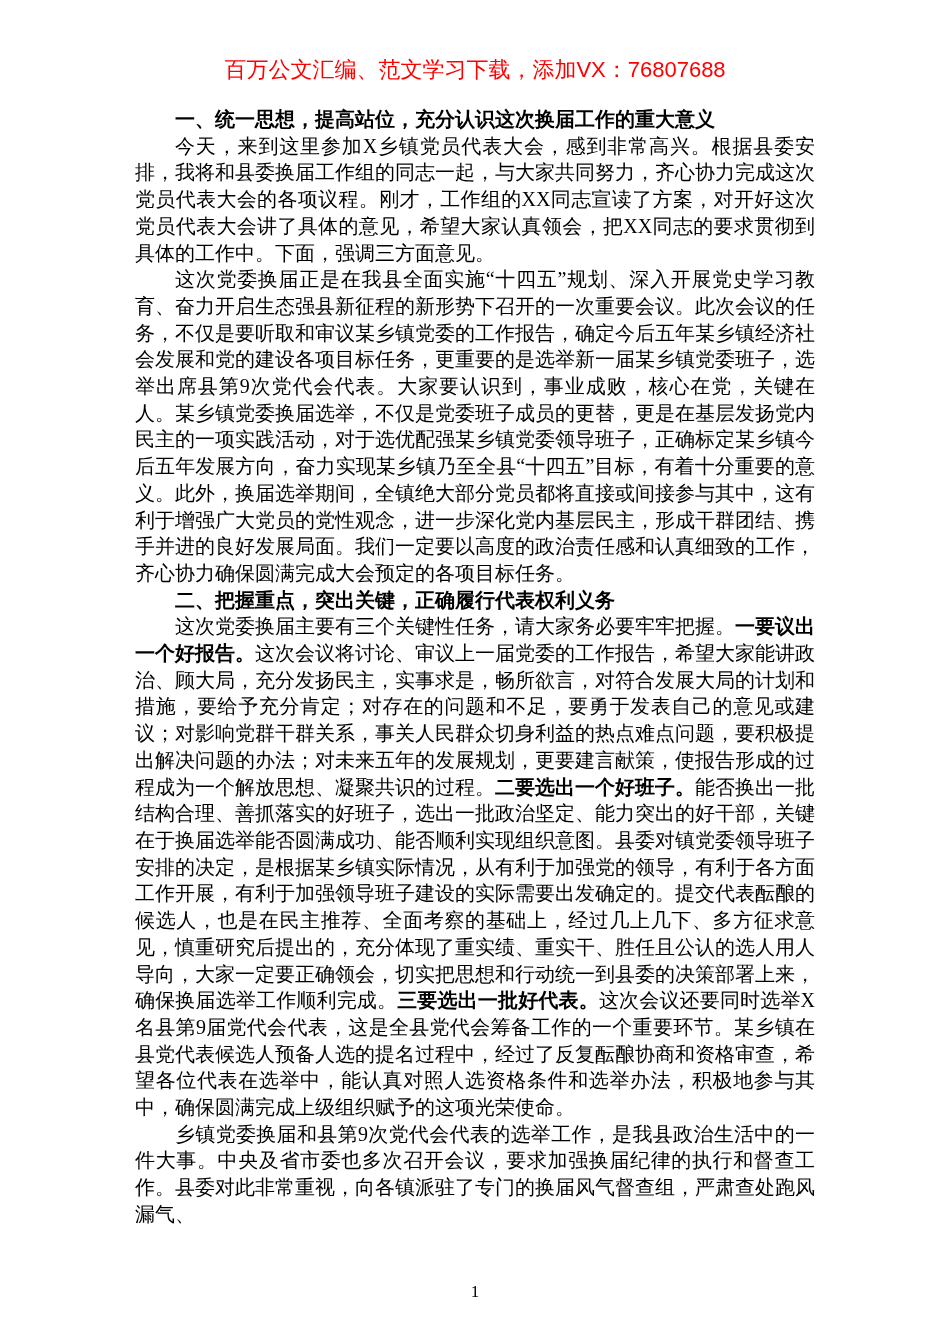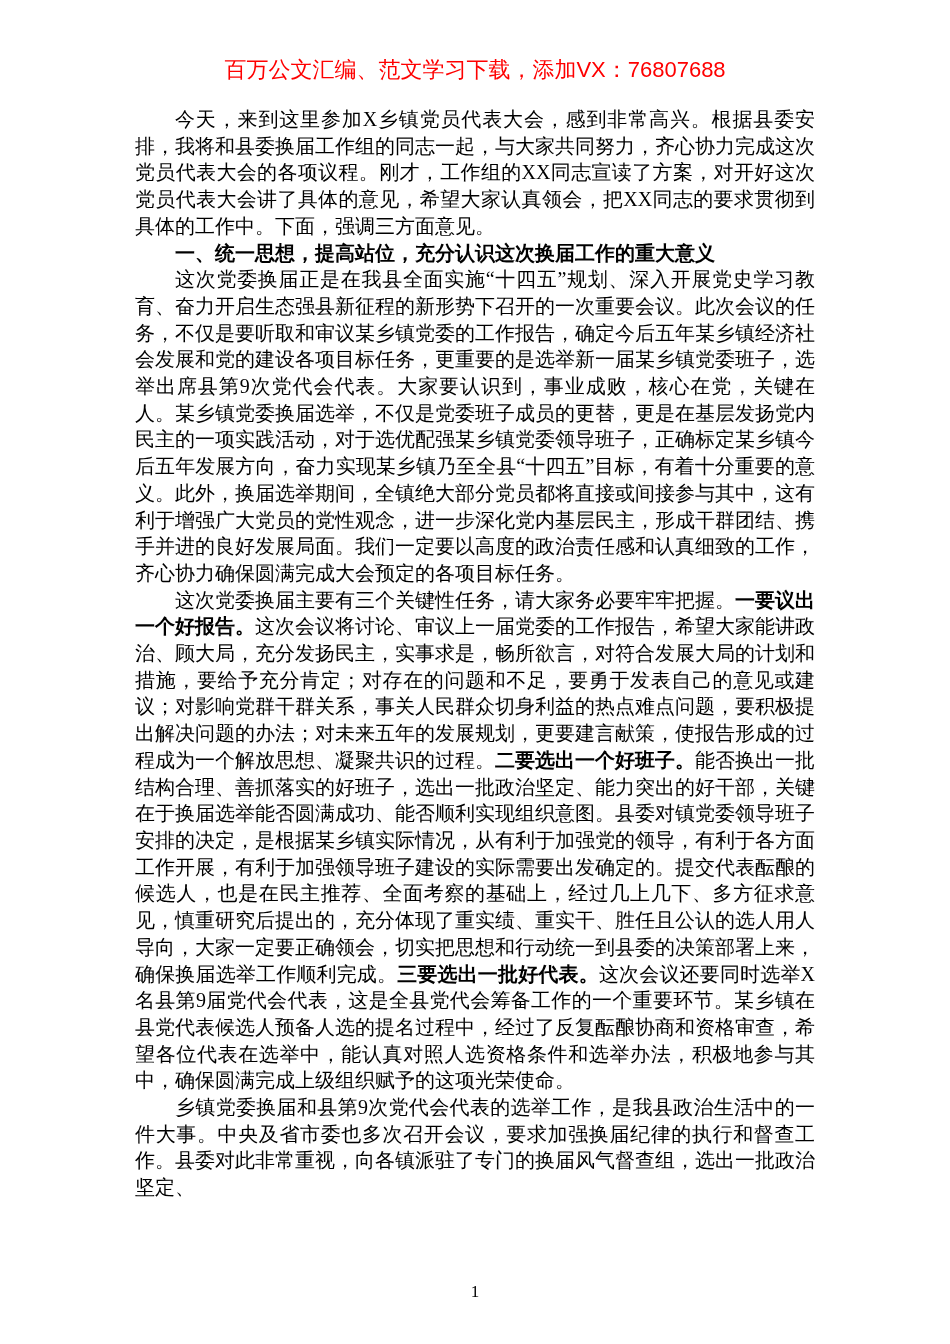--- a/index.html
+++ b/index.html
@@ -58,29 +58,30 @@
 </style>
 </head>
 <body>
 
 <div class="page">
 
   <div class="notice">百万公文汇编、范文学习下载，添加VX：76807688</div>
 
   <div class="content">
 
+    <p class="para heading">一、统一思想，提高站位，充分认识这次换届工作的重大意义</p>
+
     <p class="para">今天，来到这里参加X乡镇党员代表大会，感到非常高兴。根据县委安排，我将和县委换届工作组的同志一起，与大家共同努力，齐心协力完成这次党员代表大会的各项议程。刚才，工作组的XX同志宣读了方案，对开好这次党员代表大会讲了具体的意见，希望大家认真领会，把XX同志的要求贯彻到具体的工作中。下面，强调三方面意见。</p>
-
-    <p class="para heading">一、统一思想，提高站位，充分认识这次换届工作的重大意义</p>
 
     <p class="para">这次党委换届正是在我县全面实施“十四五”规划、深入开展党史学习教育、奋力开启生态强县新征程的新形势下召开的一次重要会议。此次会议的任务，不仅是要听取和审议某乡镇党委的工作报告，确定今后五年某乡镇经济社会发展和党的建设各项目标任务，更重要的是选举新一届某乡镇党委班子，选举出席县第9次党代会代表。大家要认识到，事业成败，核心在党，关键在人。某乡镇党委换届选举，不仅是党委班子成员的更替，更是在基层发扬党内民主的一项实践活动，对于选优配强某乡镇党委领导班子，正确标定某乡镇今后五年发展方向，奋力实现某乡镇乃至全县“十四五”目标，有着十分重要的意义。此外，换届选举期间，全镇绝大部分党员都将直接或间接参与其中，这有利于增强广大党员的党性观念，进一步深化党内基层民主，形成干群团结、携手并进的良好发展局面。我们一定要以高度的政治责任感和认真细致的工作，齐心协力确保圆满完成大会预定的各项目标任务。</p>
 
+    <p class="para heading">二、把握重点，突出关键，正确履行代表权利义务</p>
 
     <p class="para"><span>这次党委换届主要有三个关键性任务，请大家务必要牢牢把握。</span><span class="bold">一要议出一个好报告。</span><span>这次会议将讨论、审议上一届党委的工作报告，希望大家能讲政治、顾大局，充分发扬民主，实事求是，畅所欲言，对符合发展大局的计划和措施，要给予充分肯定；对存在的问题和不足，要勇于发表自己的意见或建议；对影响党群干群关系，事关人民群众切身利益的热点难点问题，要积极提出解决问题的办法；对未来五年的发展规划，更要建言献策，使报告形成的过程成为一个解放思想、凝聚共识的过程。</span><span class="bold">二要选出一个好班子。</span><span>能否换出一批结构合理、善抓落实的好班子，选出一批政治坚定、能力突出的好干部，关键在于换届选举能否圆满成功、能否顺利实现组织意图。县委对镇党委领导班子安排的决定，是根据某乡镇实际情况，从有利于加强党的领导，有利于各方面工作开展，有利于加强领导班子建设的实际需要出发确定的。提交代表酝酿的候选人，也是在民主推荐、全面考察的基础上，经过几上几下、多方征求意见，慎重研究后提出的，充分体现了重实绩、重实干、胜任且公认的选人用人导向，大家一定要正确领会，切实把思想和行动统一到县委的决策部署上来，确保换届选举工作顺利完成。</span><span class="bold">三要选出一批好代表。</span><span>这次会议还要同时选举X名县第9届党代会代表，这是全县党代会筹备工作的一个重要环节。某乡镇在县党代表候选人预备人选的提名过程中，经过了反复酝酿协商和资格审查，希望各位代表在选举中，能认真对照人选资格条件和选举办法，积极地参与其中，确保圆满完成上级组织赋予的这项光荣使命。</span></p>
 
 
-    <p class="para">乡镇党委换届和县第9次党代会代表的选举工作，是我县政治生活中的一件大事。中央及省市委也多次召开会议，要求加强换届纪律的执行和督查工作。县委对此非常重视，向各镇派驻了专门的换届风气督查组，选出一批政治坚定、</p>
+    <p class="para">乡镇党委换届和县第9次党代会代表的选举工作，是我县政治生活中的一件大事。中央及省市委也多次召开会议，要求加强换届纪律的执行和督查工作。县委对此非常重视，向各镇派驻了专门的换届风气督查组，严肃查处跑风漏气、</p>
 
   </div>
 
   <div class="page-number">1</div>
 
 </div>
 
 </body></html>

